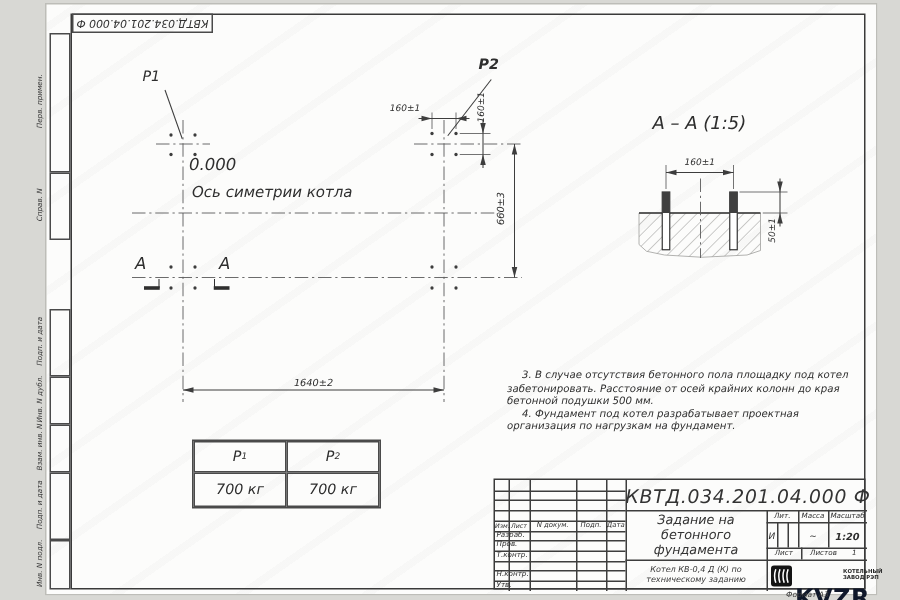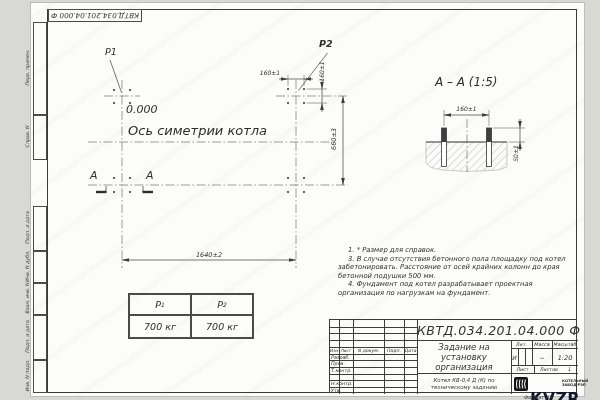--- a/index.html
+++ b/index.html
@@ -157,24 +157,24 @@
 
       <g stroke="#3d3d3d" stroke-width="0.7" fill="none">
         <line x1="444" y1="115" x2="489" y2="115" marker-start="url(#mA)" marker-end="url(#mA)"></line>
         <line x1="520" y1="128" x2="520" y2="142"></line>
         <line x1="520" y1="119" x2="520" y2="128" marker-end="url(#mA)"></line>
         <line x1="520" y1="151" x2="520" y2="142" marker-end="url(#mA)"></line>
       </g>
     </g>
   </svg>
 
-  <div class="txt" style="left:105px;top:46px;font-size:9.5px;text-align:center;">P1</div>
+  <div class="txt" style="left:95px;top:46px;font-size:9.5px;text-align:center;">P1</div>
   <div class="txt" style="left:319px;top:38px;font-size:9.5px;font-weight:bold;">P2</div>
   <div class="txt" style="left:126px;top:103px;font-size:11px;">0.000</div>
-  <div class="txt" style="left:128px;top:123px;font-size:13px;">Ось симетрии котла</div>
+  <div class="txt" style="left:128px;top:123px;font-size:10px;">Ось симетрии котла</div>
   <div class="txt ctr" style="left:256px;top:69px;width:28px;font-size:6px;">160±1</div>
   <div class="txt ctr rot" style="left:307px;top:68px;width:28px;font-size:6px;">160±1</div>
   <div class="txt ctr rot" style="left:319px;top:135px;width:30px;font-size:6.5px;">660±3</div>
   <div class="txt ctr" style="left:192px;top:251px;width:34px;font-size:6.5px;">1640±2</div>
   <div class="txt" style="left:90px;top:169px;font-size:11px;">А</div>
   <div class="txt" style="left:146px;top:169px;font-size:11px;">А</div>
 
   <div class="txt" style="left:435px;top:75px;font-size:12px;">А  –  А (1:5)</div>
   <div class="txt ctr" style="left:453px;top:105px;width:27px;font-size:6px;">160±1</div>
   <div class="txt ctr rot" style="left:503px;top:150px;width:24px;font-size:6px;">50±1</div>
@@ -186,21 +186,20 @@
       </div>
     <div>
         <span>P</span>
         <sub style="font-size:6px;">2</sub>
       </div>
     <div>700 кг</div>
     <div>700 кг</div>
   </div>
 
   <div id="notes">
-    <p>1. * Размер для справок.</p>
     <p>3. В случае отсутствия бетонного пола площадку под котел забетонировать. Расстояние от осей крайних колонн до края бетонной подушки 500 мм.</p>
     <p>4. Фундамент под котел разрабатывает проектная организация по нагрузкам на фундамент.</p>
   </div>
 
   <div id="tblock">
 
     <i class="vl" style="left:9px;top:0;height:74px;"></i>
     <i class="vl" style="left:23px;top:0;height:74px;"></i>
     <i class="vl" style="left:54px;top:0;height:74px;"></i>
     <i class="vl" style="left:74px;top:0;height:74px;"></i>
@@ -235,30 +234,30 @@
     <div class="tb ctr" style="left:74px;top:28px;width:13px;font-size:4.6px;">Дата</div>
 
     <div class="tb" style="left:1px;top:34.5px;">Разраб.</div>
     <div class="tb" style="left:1px;top:41.2px;">Пров.</div>
     <div class="tb" style="left:1px;top:47.9px;">Т.контр.</div>
     <div class="tb" style="left:1px;top:61.3px;">Н.контр.</div>
     <div class="tb" style="left:1px;top:68px;">Утв.</div>
 
     <div class="tb ctr" style="left:87px;top:3px;width:161px;font-size:12.5px;letter-spacing:0.5px;color:#333;">КВТД.034.201.04.000  Ф</div>
 
-    <div style="position:absolute;left:87px;top:20px;width:94px;height:33px;display:flex;align-items:center;justify-content:center;text-align:center;font-size:8.5px;line-height:10px;font-style:italic;color:#333;">Задание на установку организация</div>
+    <div style="position:absolute;left:87px;top:20px;width:94px;height:33px;display:flex;align-items:center;justify-content:center;text-align:center;font-size:8.5px;line-height:10px;font-style:italic;color:#333;">Задание на бетонного фундамента</div>
 
     <div style="position:absolute;left:87px;top:53px;width:94px;height:21px;display:flex;align-items:center;justify-content:center;text-align:center;font-size:5.4px;line-height:7px;font-style:italic;color:#3a3a3a;padding:0 6px;box-sizing:border-box;">Котел КВ-0,4 Д (К) по техническому заданию</div>
 
     <div class="tb ctr" style="left:181px;top:21.5px;width:21px;">Лит.</div>
     <div class="tb ctr" style="left:202px;top:21.5px;width:20px;">Масса</div>
     <div class="tb ctr" style="left:222px;top:21.5px;width:26px;">Масштаб</div>
     <div class="tb ctr" style="left:181px;top:33.5px;width:7px;font-size:6px;">И</div>
     <div class="tb ctr" style="left:202px;top:33.5px;width:20px;font-size:6px;">~</div>
-    <div class="tb ctr" style="left:222px;top:33.5px;width:26px;font-size:6.5px;">1:20</div>
+    <div class="tb ctr" style="left:222px;top:33.5px;width:26px;font-size:6.5px;font-weight:bold;">1:20</div>
 
     <div class="tb ctr" style="left:181px;top:46.5px;width:23px;">Лист</div>
     <div class="tb" style="left:210px;top:46.5px;">Листов</div>
     <div class="tb" style="left:238px;top:46.5px;">1</div>
 
     <div style="position:absolute;left:184px;top:56.5px;width:14px;height:14px;background:#141414;border-radius:2px;">
       <svg width="14" height="14" viewBox="0 0 14 14">
         <path d="M3.2 2.5 Q1.6 7 3.2 11.5 M6 2.5 Q4.4 7 6 11.5 M8.8 2.5 Q7.2 7 8.8 11.5 M11.4 2.5 Q9.8 7 11.4 11.5" stroke="#ffffff" stroke-width="1" fill="none"></path>
       </svg>
     </div>

